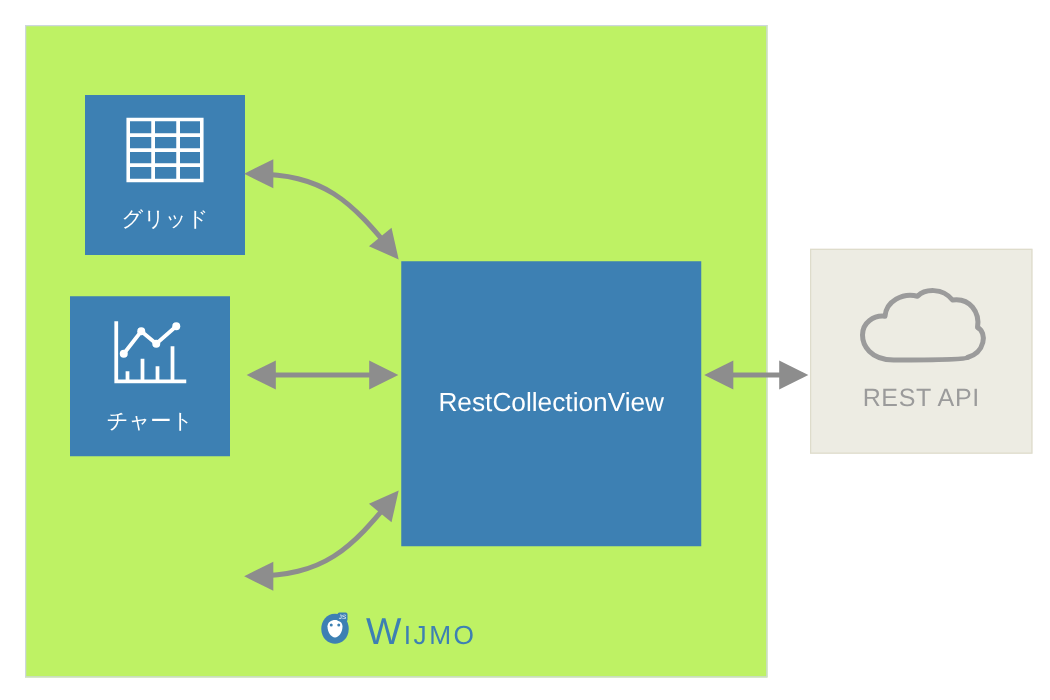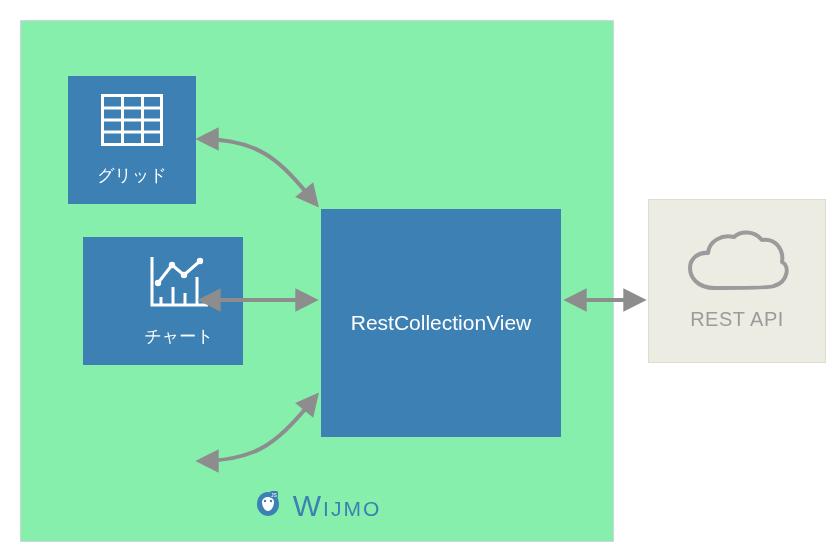--- a/index.html
+++ b/index.html
@@ -14,21 +14,21 @@
     position: relative;
     width: 840px;
     height: 560px;
   }
   .wijmo-group {
     position: absolute;
     left: 20px;
     top: 20px;
     width: 592px;
     height: 520px;
-    background: #86efac;
+    background: #bef264;
     border: 1px solid #cdd7dd;
   }
   .rest-group {
     position: absolute;
     left: 648px;
     top: 199px;
     width: 176px;
     height: 162px;
     background: #edece3;
     border: 1px solid #dedccb;
@@ -57,21 +57,21 @@
     display: flex;
     justify-content: center;
     align-items: center;
     height: 88px;
   }
   .component .label {
     font-size: 17px;
     font-weight: 300;
   }
   .comp-grid  { left: 47px; top:  55px; }
-  .comp-chart { left: 62px; top: 216px; padding-left: 32px; }
+  .comp-chart { left: 35px; top: 216px; }
   .comp-input { left: 47px; top: 377px; }
   .center-box {
     position: absolute;
     left: 300px;
     top: 188px;
     width: 240px;
     height: 228px;
     background: #3d80b3;
     color: #ffffff;
     display: flex;

